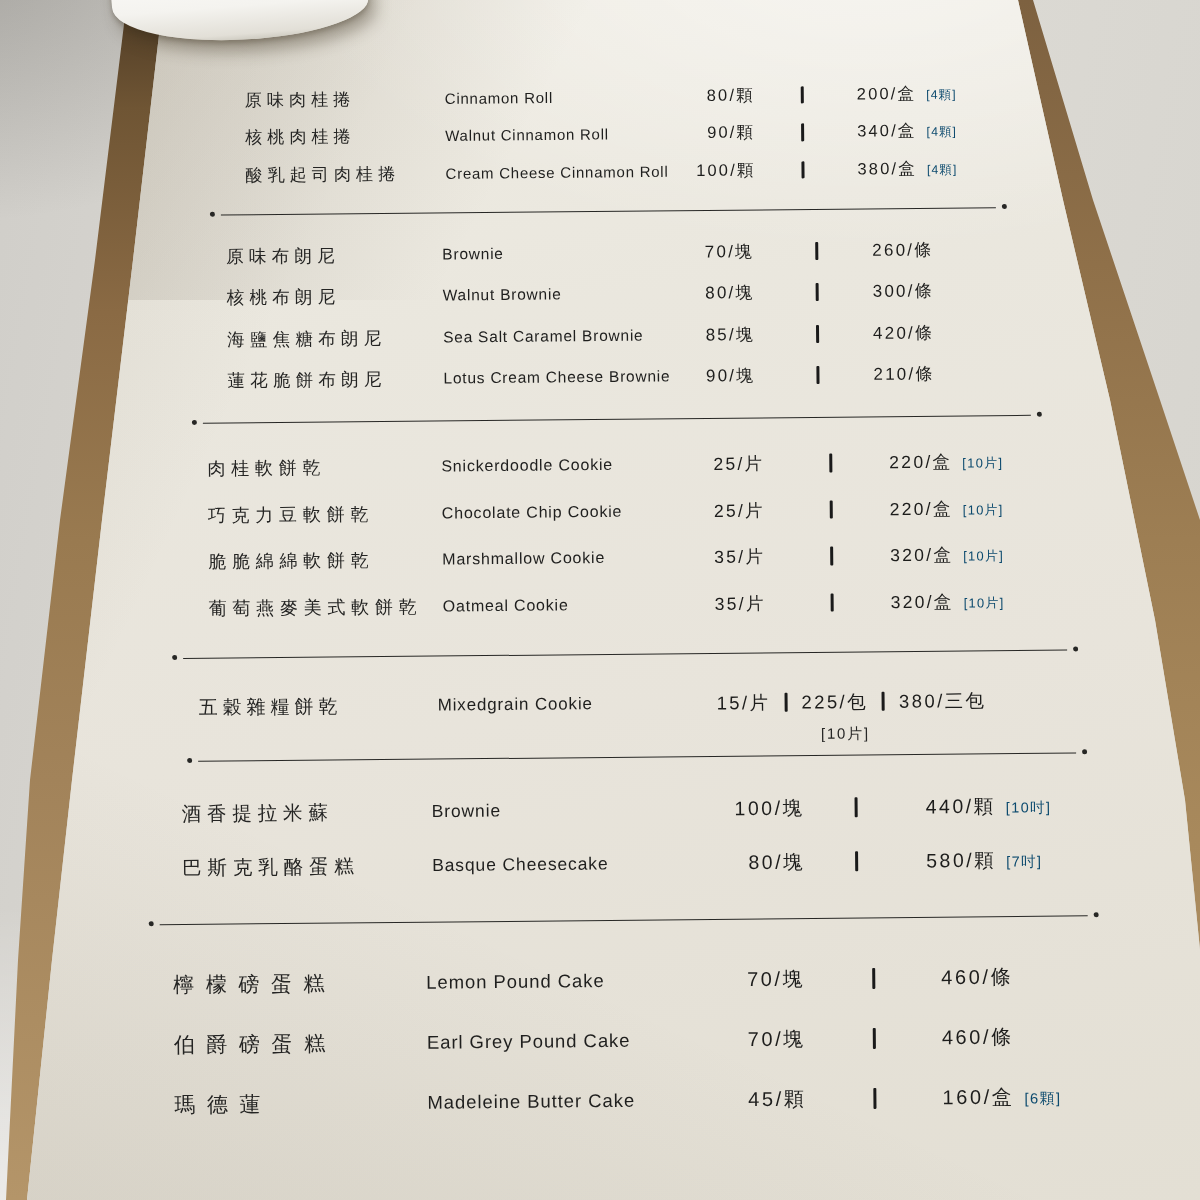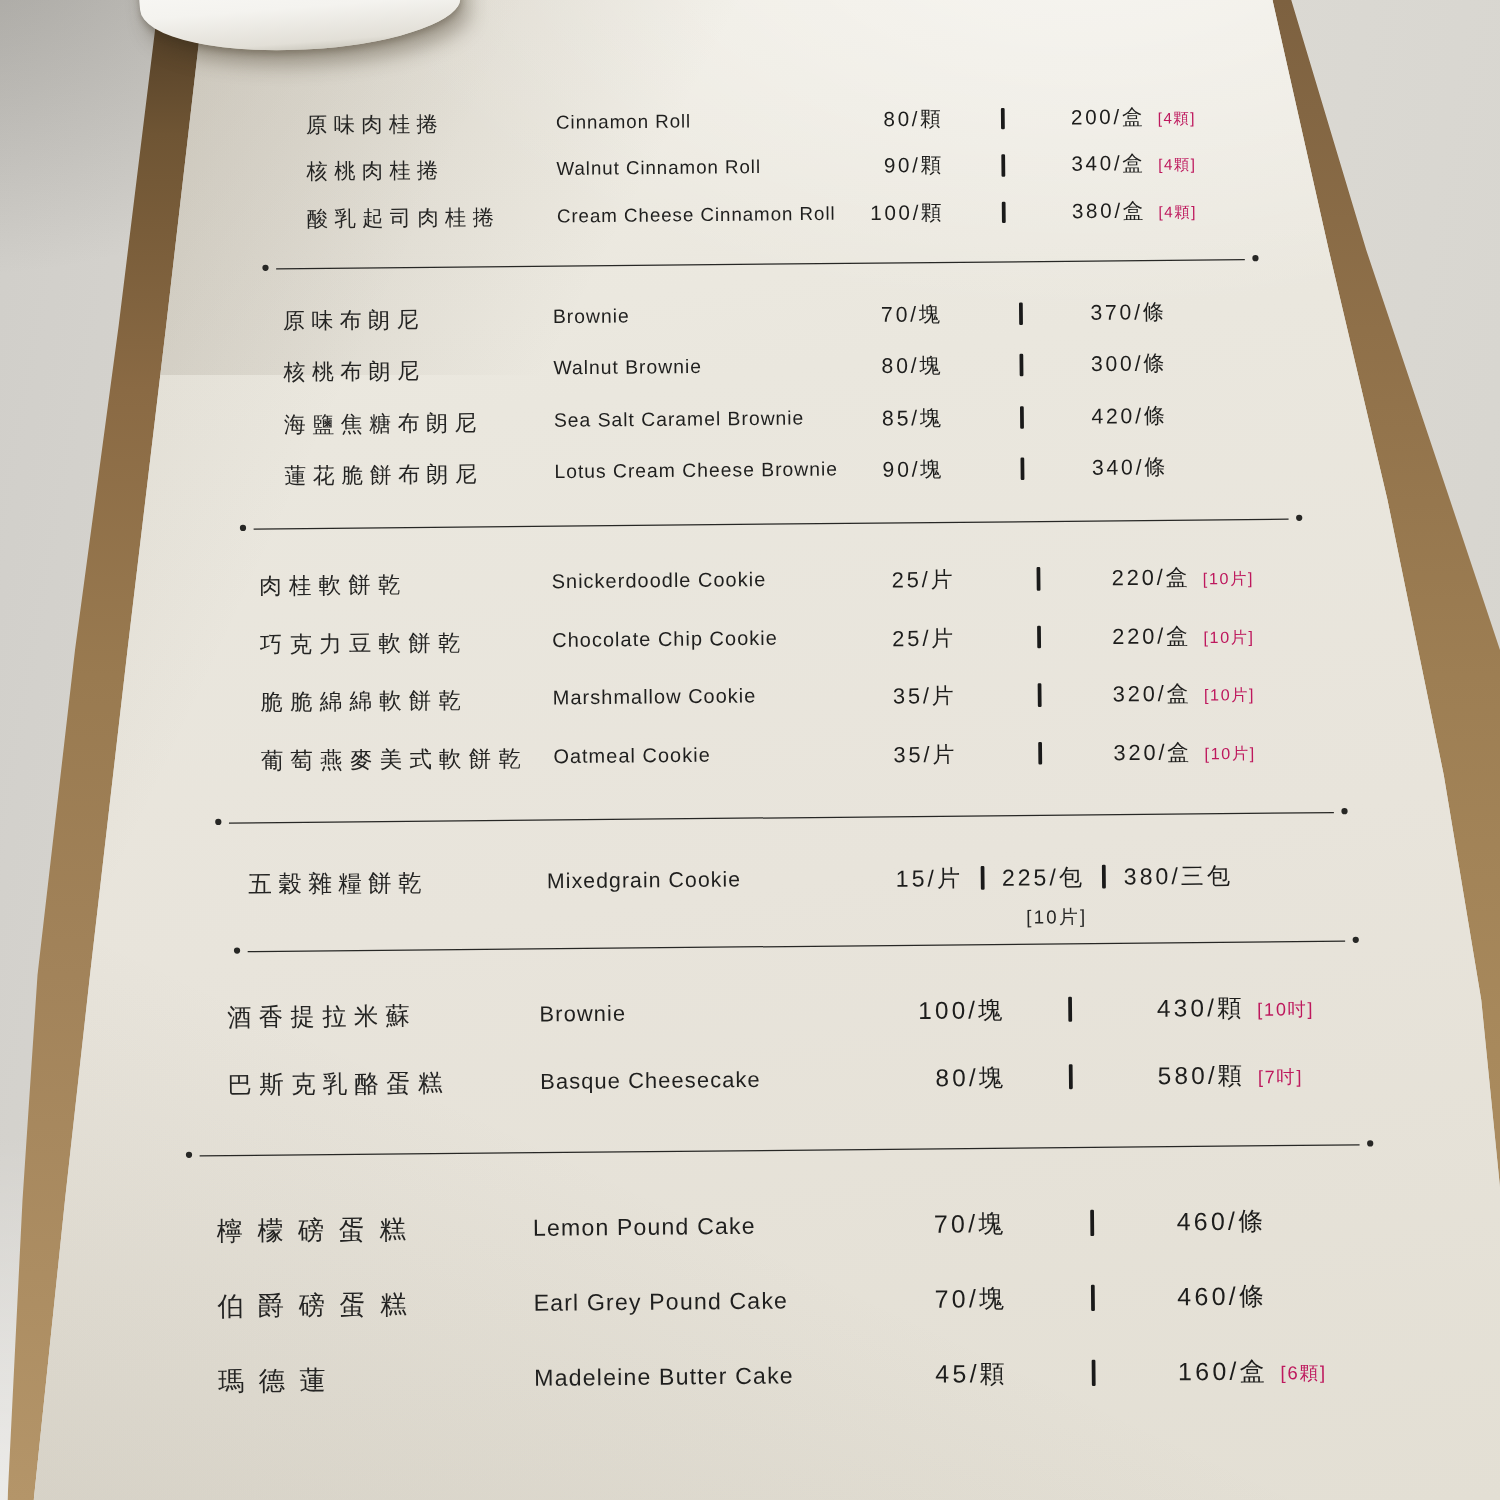--- a/index.html
+++ b/index.html
@@ -45,21 +45,21 @@
   .menu{position:absolute;inset:0;transform:rotate(-0.55deg);transform-origin:600px 640px;}
 
   .sec{position:absolute;left:0;width:1200px;}
   .row{position:relative;}
   .row>*{position:absolute;top:50%;transform:translateY(-50%);white-space:nowrap;}
   .zh{font-size:var(--fz);letter-spacing:var(--lz);left:var(--zhL);color:#242423;}
   .en{font-size:var(--fe);letter-spacing:.05em;left:var(--enL);color:#1f1f1e;}
   .p1{font-size:var(--fp);letter-spacing:.13em;left:calc(var(--p1R) - 230px);width:230px;text-align:right;color:#1d1d1c;}
   .bar{left:var(--pipeX);width:3px;height:calc(var(--fp)*1.05);background:#1a1a1a;border-radius:1px;}
   .box{font-size:var(--fp);letter-spacing:.13em;left:var(--boxL);color:#1d1d1c;}
-  .nt{font-size:.74em;letter-spacing:.10em;margin-left:10px;color:#be185d;}
+  .nt{font-size:.74em;letter-spacing:.10em;margin-left:10px;color:#0c4a6e;}
   .grp{left:var(--grpL);display:flex;align-items:center;gap:14px;font-size:var(--fp);letter-spacing:.13em;color:#1d1d1c;}
   .grp .ibar{width:3px;height:calc(var(--fp)*1.05);background:#1a1a1a;border-radius:1px;}
   .below{position:absolute;font-size:15px;letter-spacing:.12em;color:#272726;}
 
   .divider{position:absolute;border-top:1.8px solid #272725;}
   .divider::before,.divider::after{content:"";position:absolute;width:5px;height:5px;border-radius:50%;background:#272725;top:-3.6px;}
   .divider::before{left:-11px;}
   .divider::after{right:-11px;}
 
   
@@ -102,42 +102,42 @@
           <span class="bar"></span>
           <span class="box"><span>380/盒</span><span class="nt">[4顆]</span></span>
         </div>
       </div>
       <div class="sec s1">
         <div class="row">
           <span class="zh">原味布朗尼</span>
           <span class="en">Brownie</span>
           <span class="p1">70/塊</span>
           <span class="bar"></span>
-          <span class="box"><span>370/條</span></span>
+          <span class="box"><span>260/條</span></span>
         </div>
         <div class="row">
           <span class="zh">核桃布朗尼</span>
           <span class="en">Walnut Brownie</span>
           <span class="p1">80/塊</span>
           <span class="bar"></span>
           <span class="box"><span>300/條</span></span>
         </div>
         <div class="row">
           <span class="zh">海鹽焦糖布朗尼</span>
           <span class="en">Sea Salt Caramel Brownie</span>
           <span class="p1">85/塊</span>
           <span class="bar"></span>
           <span class="box"><span>420/條</span></span>
         </div>
         <div class="row">
           <span class="zh">蓮花脆餅布朗尼</span>
           <span class="en">Lotus Cream Cheese Brownie</span>
           <span class="p1">90/塊</span>
           <span class="bar"></span>
-          <span class="box"><span>340/條</span></span>
+          <span class="box"><span>210/條</span></span>
         </div>
       </div>
       <div class="sec s2">
         <div class="row">
           <span class="zh">肉桂軟餅乾</span>
           <span class="en">Snickerdoodle Cookie</span>
           <span class="p1">25/片</span>
           <span class="bar"></span>
           <span class="box"><span>220/盒</span><span class="nt">[10片]</span></span>
         </div>
@@ -176,21 +176,21 @@
           </span>
           <span class="below" style="left: 820px; top: 46px; transform: none;">[10片]</span>
         </div>
       </div>
       <div class="sec s4">
         <div class="row">
           <span class="zh">酒香提拉米蘇</span>
           <span class="en">Brownie</span>
           <span class="p1">100/塊</span>
           <span class="bar"></span>
-          <span class="box"><span>430/顆</span><span class="nt">[10吋]</span></span>
+          <span class="box"><span>440/顆</span><span class="nt">[10吋]</span></span>
         </div>
         <div class="row">
           <span class="zh">巴斯克乳酪蛋糕</span>
           <span class="en">Basque Cheesecake</span>
           <span class="p1">80/塊</span>
           <span class="bar"></span>
           <span class="box"><span>580/顆</span><span class="nt">[7吋]</span></span>
         </div>
       </div>
       <div class="sec s5">

